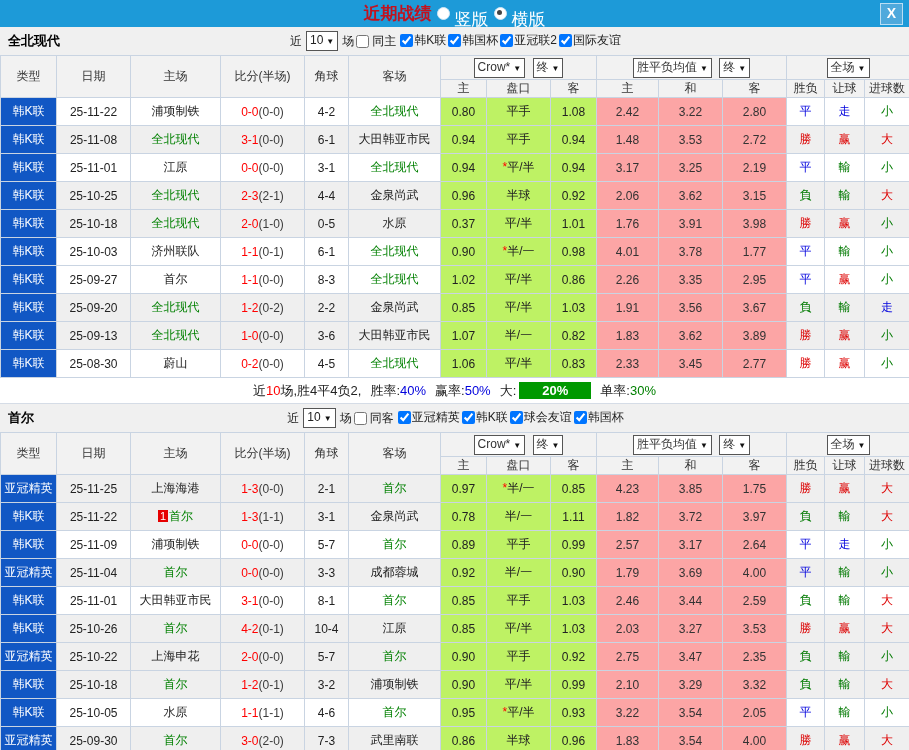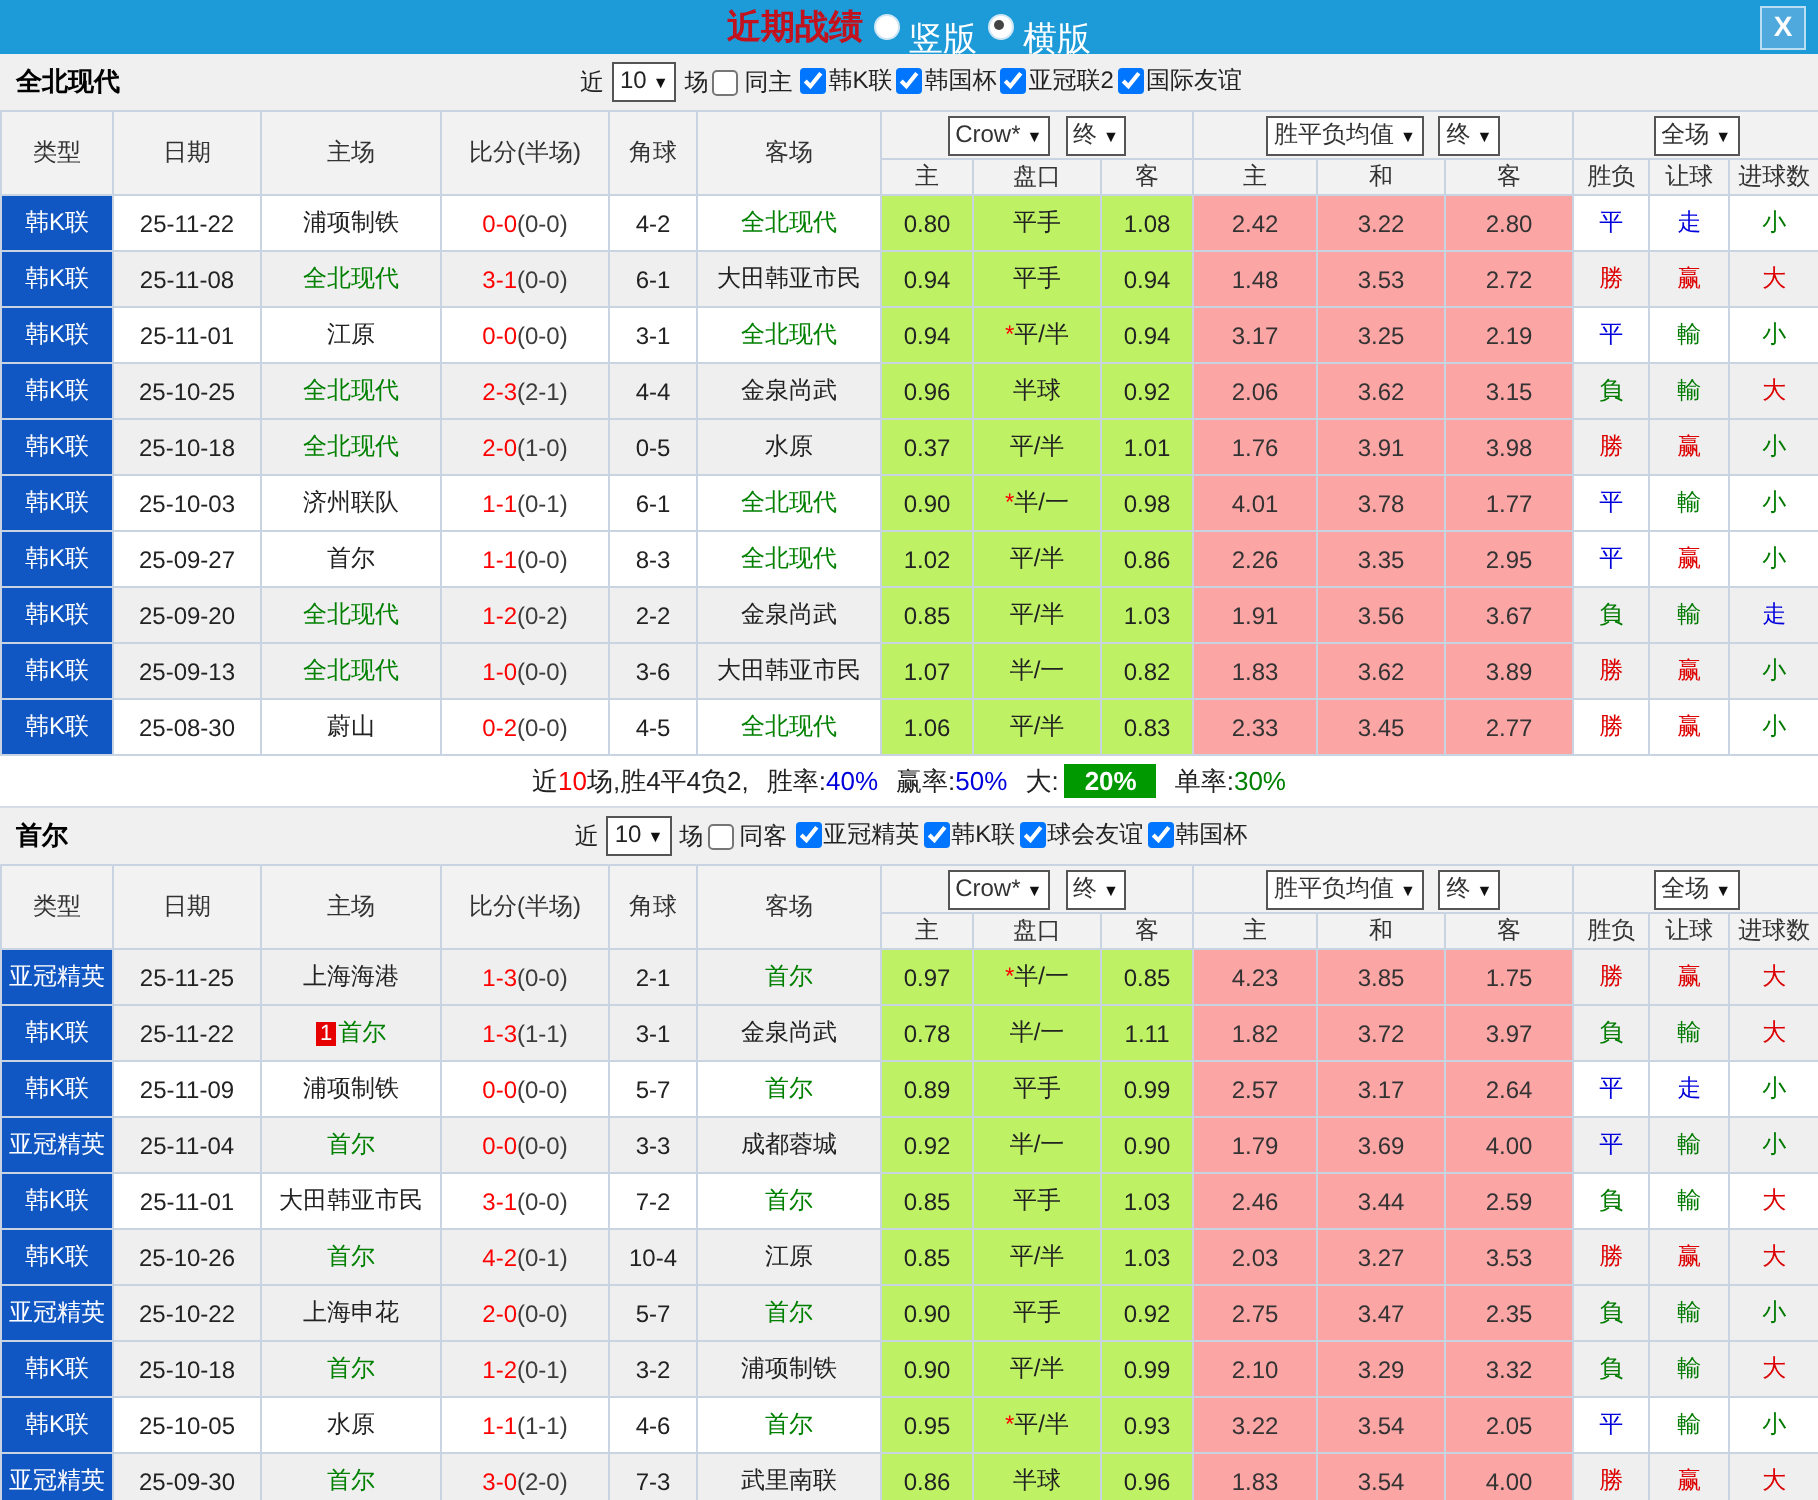--- a/index.html
+++ b/index.html
@@ -70,21 +70,21 @@
   .summary{
     height:25px;display:flex;align-items:center;justify-content:center;
     font-size:13px;background:#fff;border-bottom:1px solid #d5dce6;
   }
   .summary .s-count{color:#ff0000;}
   .summary .s-label{margin-left:9px;text-align:center;}
   .summary .s-blue{color:#0000dd;}
   .summary .s-green{color:#008000;}
   .summary .s-bigbox{
     background:#009900;color:#fff;font-weight:bold;
-    padding:1px 10px;margin-left:3px;
+    padding:1px 23px;margin-left:3px;
   }
 </style>
 </head>
 <body>
 
 <div class="titlebar">
   <span class="title">近期战绩</span>
   <span class="radio" id="radio-vertical"></span>
   <span class="radio-label">竖版</span>
   <span class="radio selected" id="radio-horizontal"></span>
@@ -496,21 +496,21 @@
             <td class="mean">4.00</td>
             <td class="c-blue">平</td>
             <td class="c-green">輸</td>
             <td class="c-green">小</td>
           </tr>
           <tr class="data">
             <td class="type">韩K联</td>
             <td>25-11-01</td>
             <td><span>大田韩亚市民</span></td>
             <td><span class="score-main">3-1</span><span class="score-half">(0-0)</span></td>
-            <td>7-2</td>
+            <td>8-1</td>
             <td><span class="team-green">首尔</span></td>
             <td class="cream">0.85</td>
             <td class="cream">平手</td>
             <td class="cream">1.03</td>
             <td class="mean">2.46</td>
             <td class="mean">3.44</td>
             <td class="mean">2.59</td>
             <td class="c-green">負</td>
             <td class="c-green">輸</td>
             <td class="c-red">大</td>

